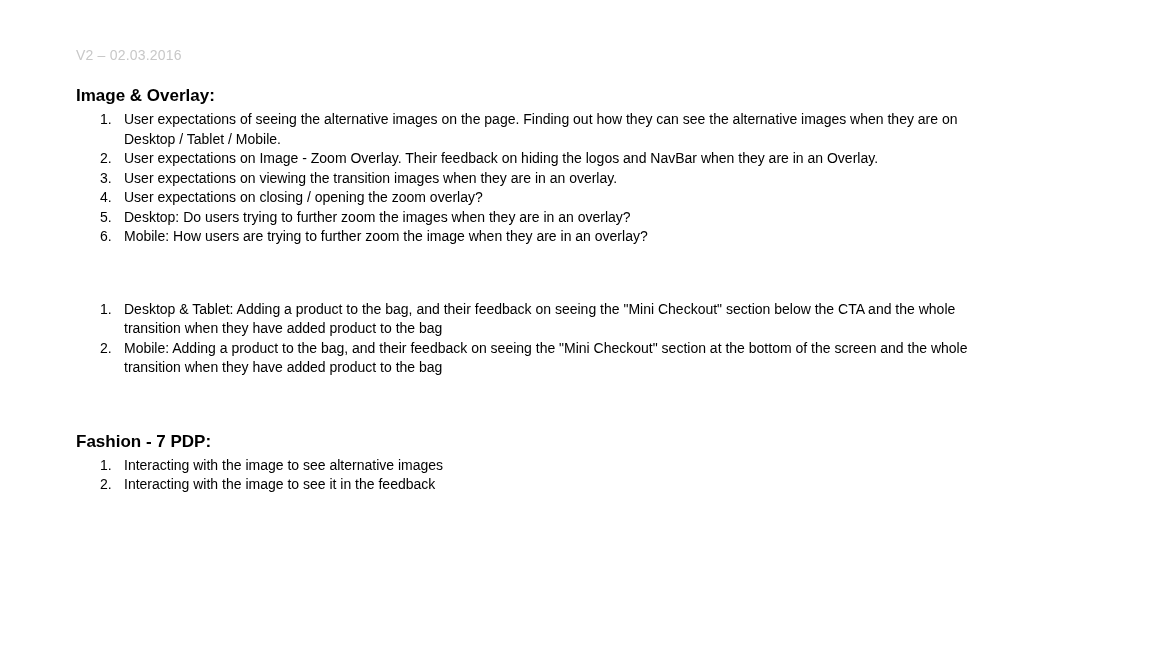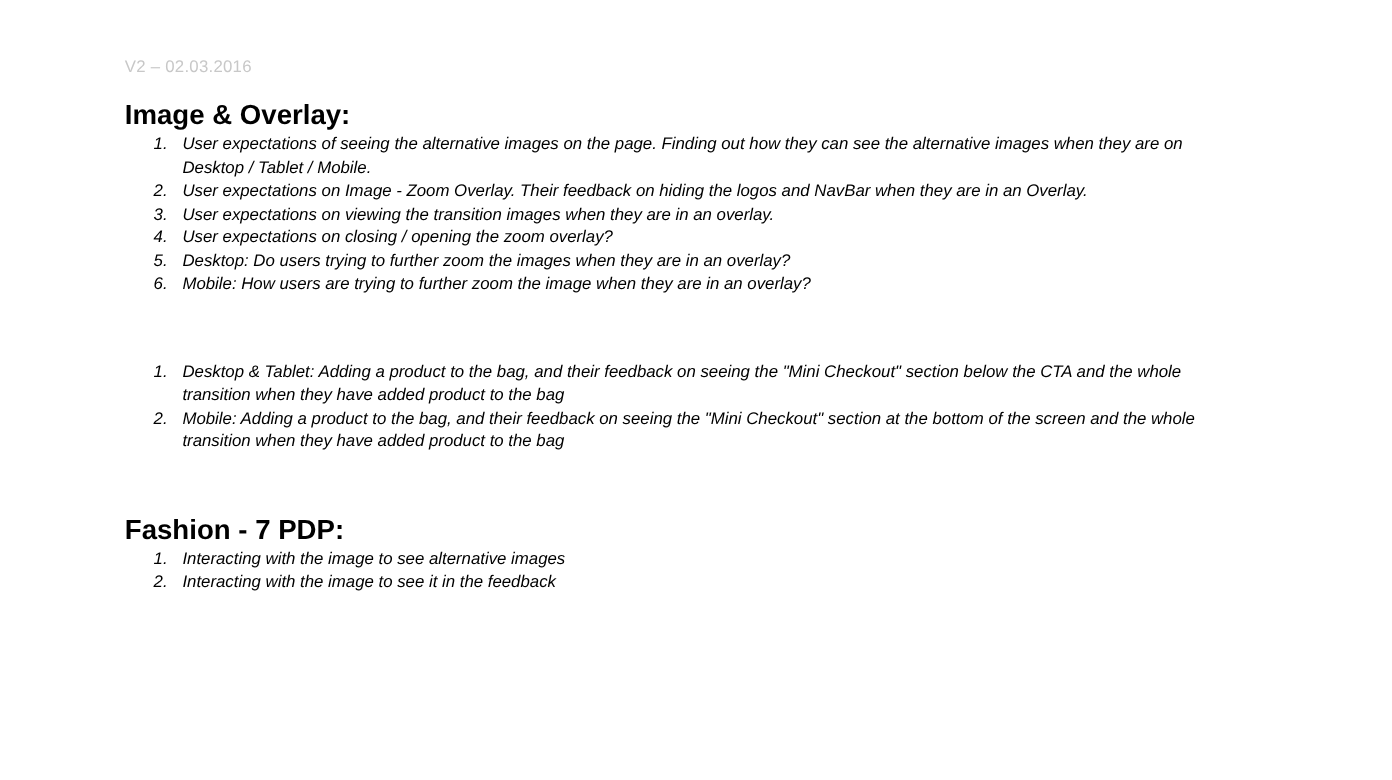--- a/index.html
+++ b/index.html
@@ -9,21 +9,21 @@
     background: #ffffff;
     width: 1160px;
     height: 650px;
     overflow: hidden;
     font-family: "Liberation Sans", sans-serif;
   }
   .page {
     position: relative;
     width: 1160px;
     height: 650px;
-    padding: 47px 118px 0 104px;
+    padding: 47px 118px 0 76px;
     color: #000000;
   }
   
   .doc-header .version {
     color: #c8c8c8;
     font-size: 14px;
     line-height: 16px;
     font-weight: 400;
     letter-spacing: 0.2px;
   }
@@ -38,32 +38,31 @@
   .doc-header .title-suffix {
     font-weight: 400;
     font-size: 19px;
     color: #cacaca;
   }
   
   section.topic { margin-top: 22px; }
   section.topic + section.topic { margin-top: 53px; }
   section.topic h2 {
     margin: 0;
-    font-size: 23px;
+    font-size: 17px;
     line-height: 21px;
     font-weight: 700;
     color: #000000;
   }
   section.topic ol {
     list-style: none;
     counter-reset: n;
     margin: 4px 0 0 0;
     padding: 0 0 0 48px;
     max-width: 925px;
-    font-style: italic;
   }
   section.topic li {
     position: relative;
     counter-increment: n;
     font-size: 14px;
     line-height: 19.5px;
     color: #000000;
   }
   section.topic li::before {
     content: counter(n) ".";

